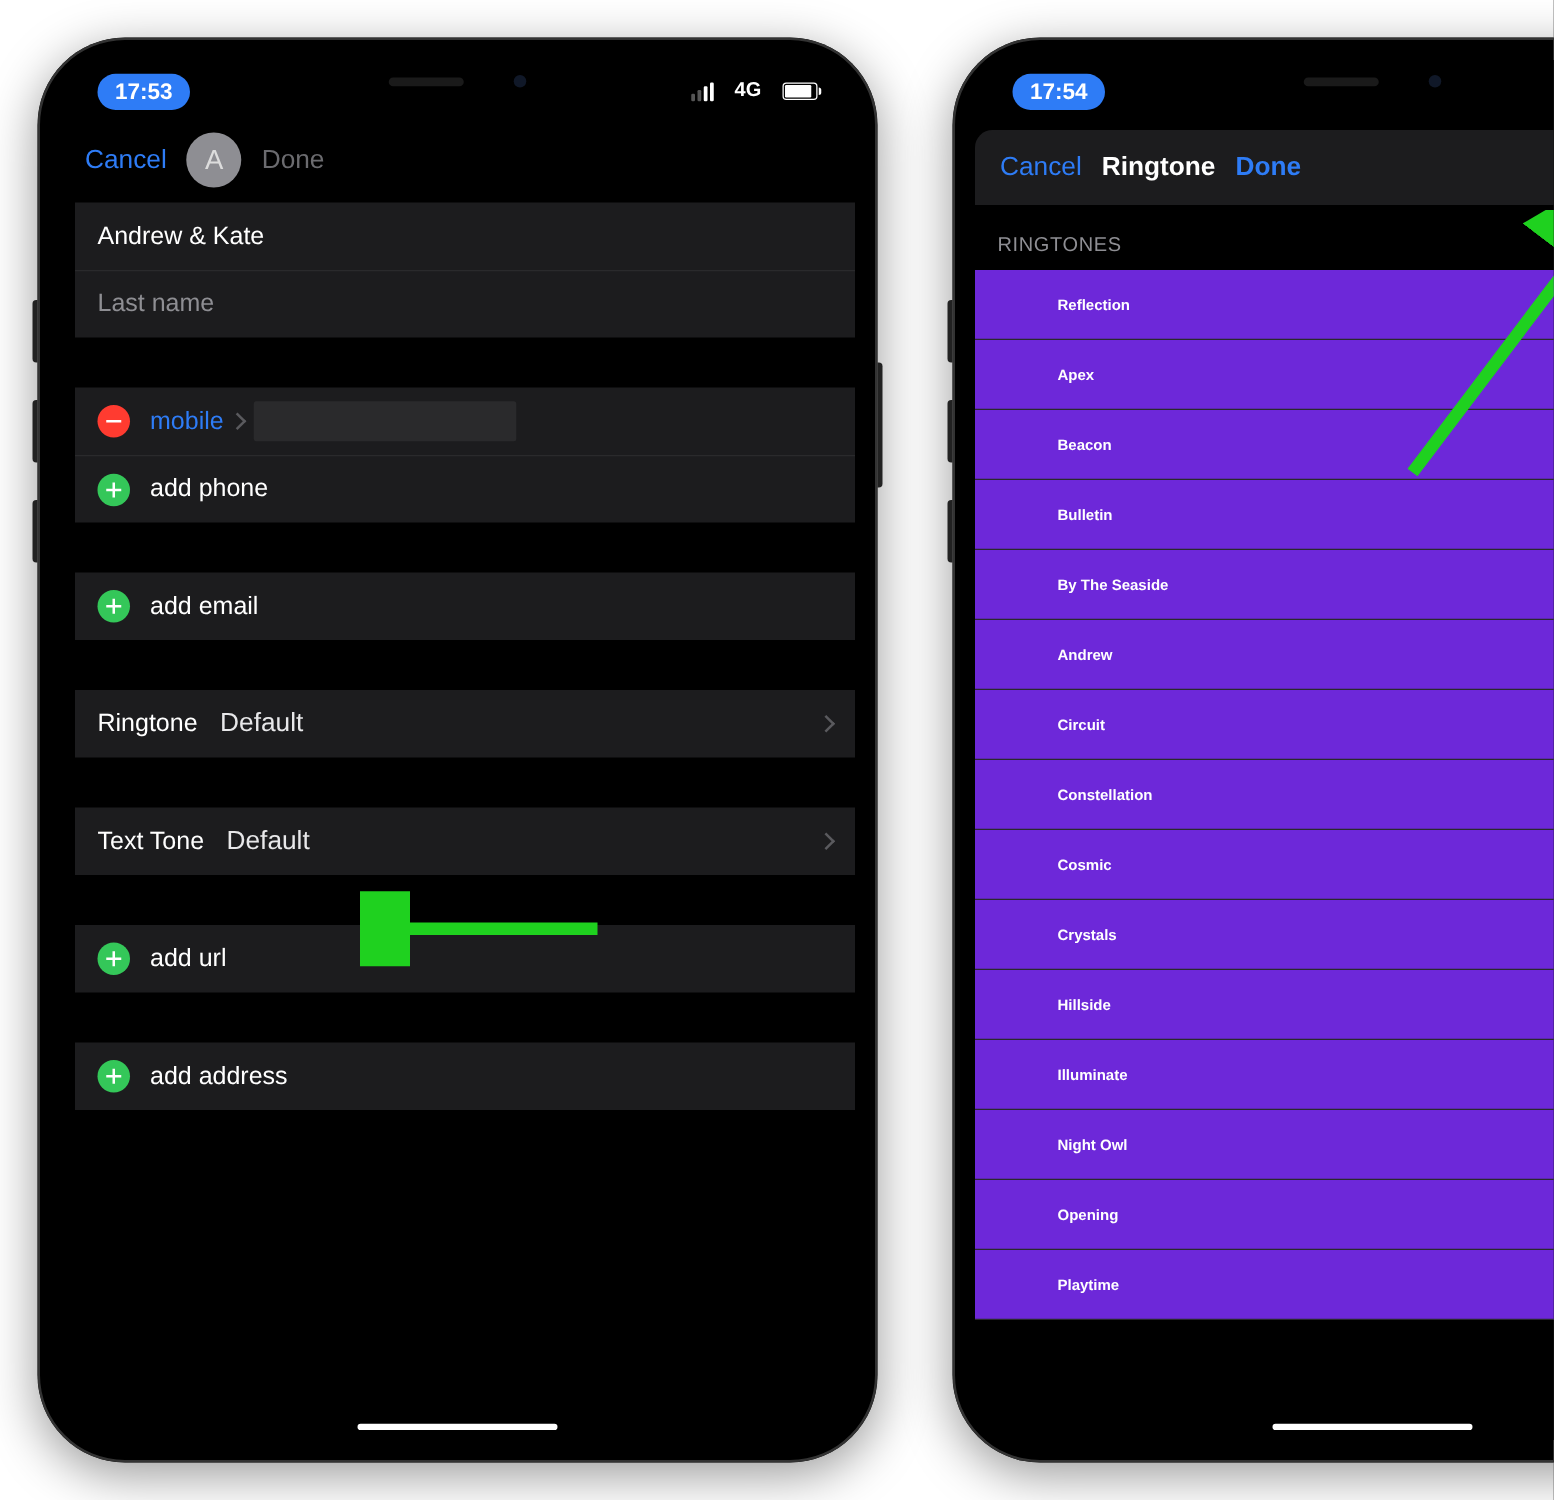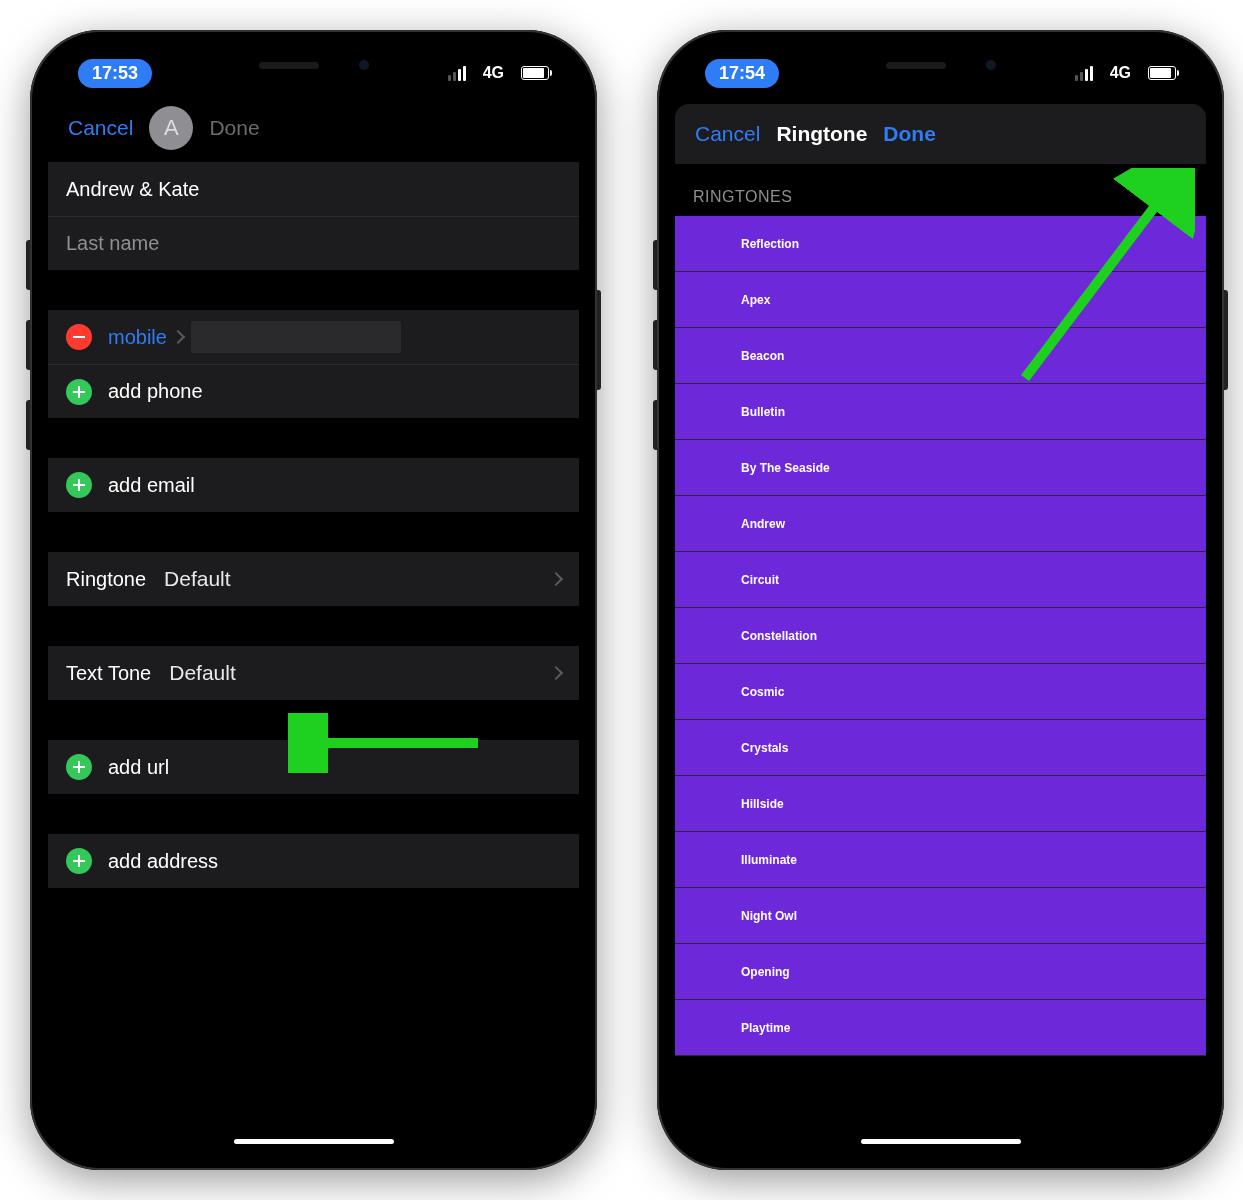--- a/index.html
+++ b/index.html
@@ -8,21 +8,21 @@
     font-family: -apple-system, "Helvetica Neue", Helvetica, Arial, sans-serif;
     width:1243px;
     height:1200px;
     display:flex;
     gap:60px;
     padding:30px;
     align-items:flex-start;
     justify-content:flex-start;
   }
   .phone {
-    width:567px;
+    width:672px;
     height:1140px;
     background:#000;
     border-radius:70px;
     padding:18px;
     box-shadow:0 0 0 2px #333 inset, 0 10px 40px rgba(0,0,0,.4);
     position:relative;
     flex-shrink:0;
   }
   .phone::before{ 
     content:"";
@@ -124,21 +124,21 @@
   .nav-right{color:#2e7cf6;font-weight:600;}
   .nav-right.disabled{color:#6b6b6f;font-weight:400;}
   .nav-title{font-weight:600;font-size:21px;}
   
   .avatar-small{
     width:44px;height:44px;border-radius:50%;
     background:#8e8e93;display:flex;align-items:center;justify-content:center;
     font-size:22px;color:#ddd;font-weight:400;
   }
   
-  .section{margin-top:0;}
+  .section{margin-top:0;margin-left:12px;}
   .section + .section{margin-top:40px;}
   
   .cell{
     min-height:54px;
     background:#1c1c1e;
     display:flex;
     align-items:center;
     padding:0 18px;
     font-size:20px;
     position:relative;

